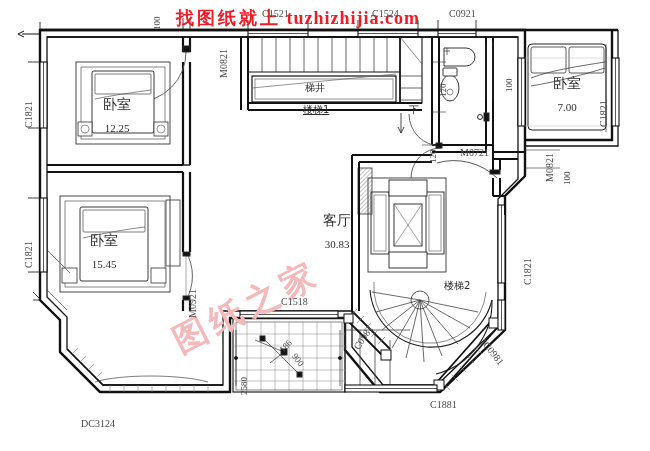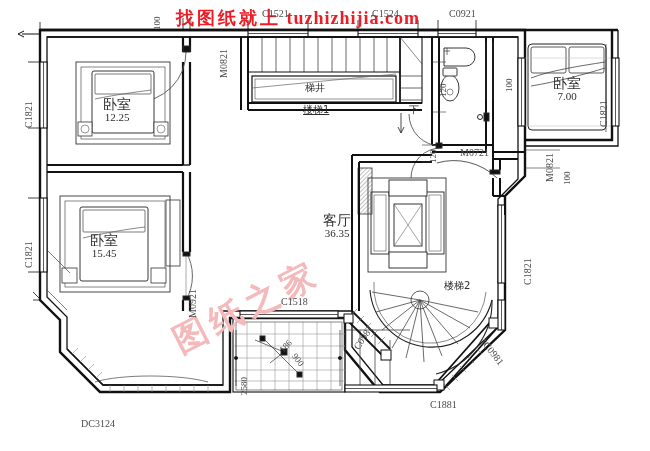--- a/index.html
+++ b/index.html
@@ -14,21 +14,21 @@
     font-family:"Liberation Serif", serif;
     color:#4a4a4a;
     white-space:nowrap;
     line-height:1;
     pointer-events:none;
   }
   .code{font-size:10px;letter-spacing:0px;}
   .dim{font-size:9px;}
   .room{font-size:11px;text-align:center;}
   .room .nm{display:block;font-family:"DejaVu Sans",sans-serif;font-size:14px;color:#2e2e2e;}
-  .room .ar{display:block;font-size:11px;color:#2e2e2e;margin-top:1px;}
+  .room .ar{display:block;font-size:11px;color:#2e2e2e;margin-top:12px;}
   .cn{font-family:"DejaVu Sans",sans-serif;font-size:10px;color:#2e2e2e;}
   .rot90{transform:rotate(-90deg);transform-origin:left top;}
   .rotneg{transform:rotate(-45deg);transform-origin:left top;}
   .rotpos{transform:rotate(52deg);transform-origin:left top;}
   .rot60{transform:rotate(-56deg);transform-origin:left top;}
 
   
   #wm-top{
     position:absolute;left:176px;top:6px;
     font-family:"Liberation Serif", serif;
@@ -418,21 +418,21 @@
   <span class="ar">15.45</span>
 </div>
 
 <div class="lbl room" style="left:538px;top:76px;width:58px;">
   <span class="nm">卧室</span>
   <span class="ar">7.00</span>
 </div>
 
 <div class="lbl room" style="left:308px;top:213px;width:58px;">
   <span class="nm">客厅</span>
-  <span class="ar">36.35</span>
+  <span class="ar">30.83</span>
 </div>
 
 <div class="lbl cn" style="left:305px;top:83px;">梯井</div>
 <div class="lbl cn" style="left:303px;top:105px;text-decoration:underline;">楼梯1</div>
 <div class="lbl cn" style="left:409px;top:105px;font-size:10px;">下</div>
 <div class="lbl cn" style="left:412px;top:281px;margin-left:32px;">楼梯2</div>
 
 <div class="lbl code" style="left:262px;top:9px;">C1521</div>
 <div class="lbl code" style="left:372px;top:9px;">C1524</div>
 <div class="lbl code" style="left:449px;top:9px;">C0921</div>

